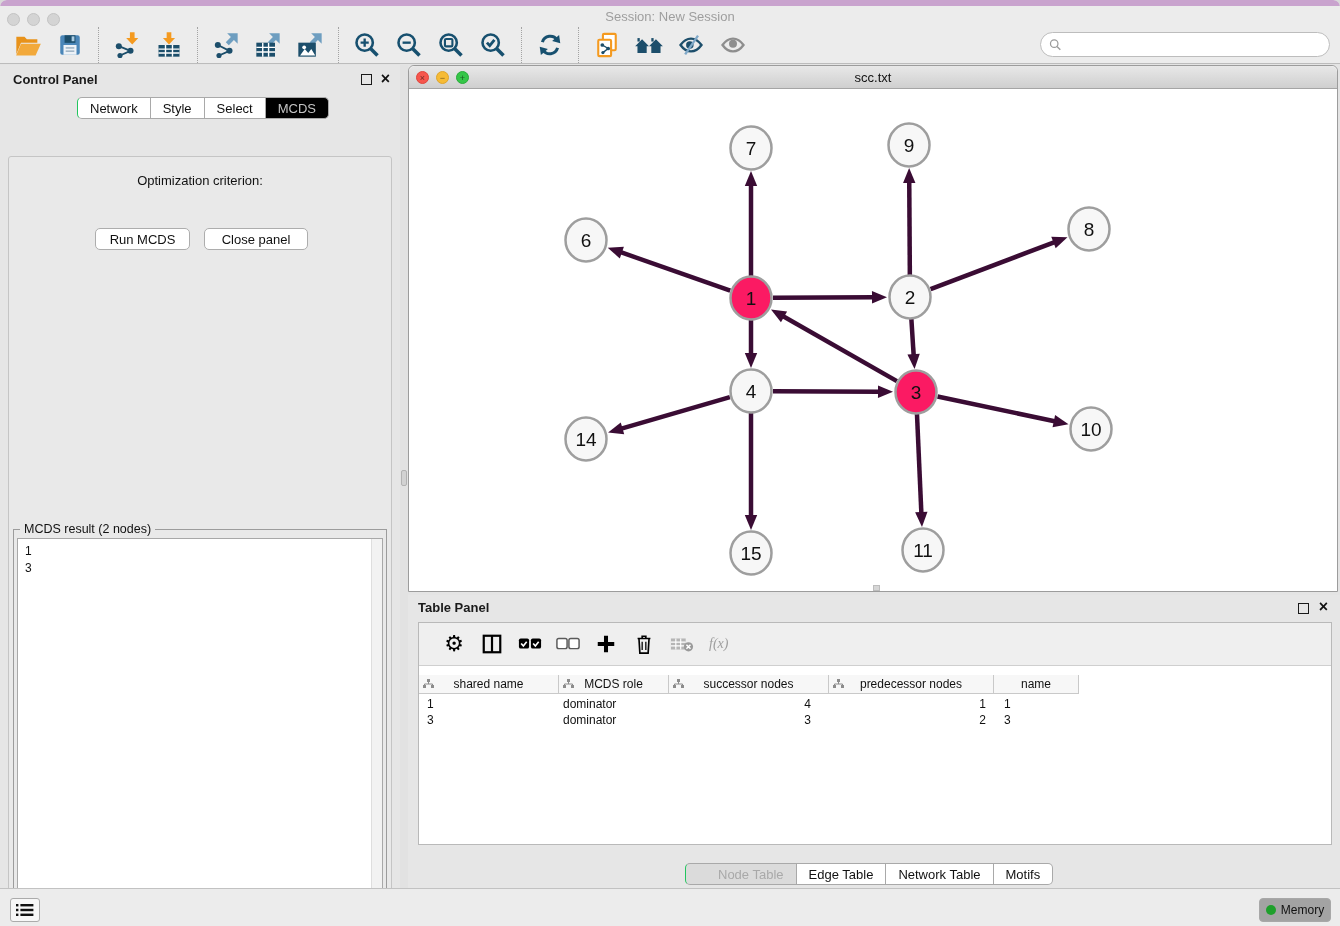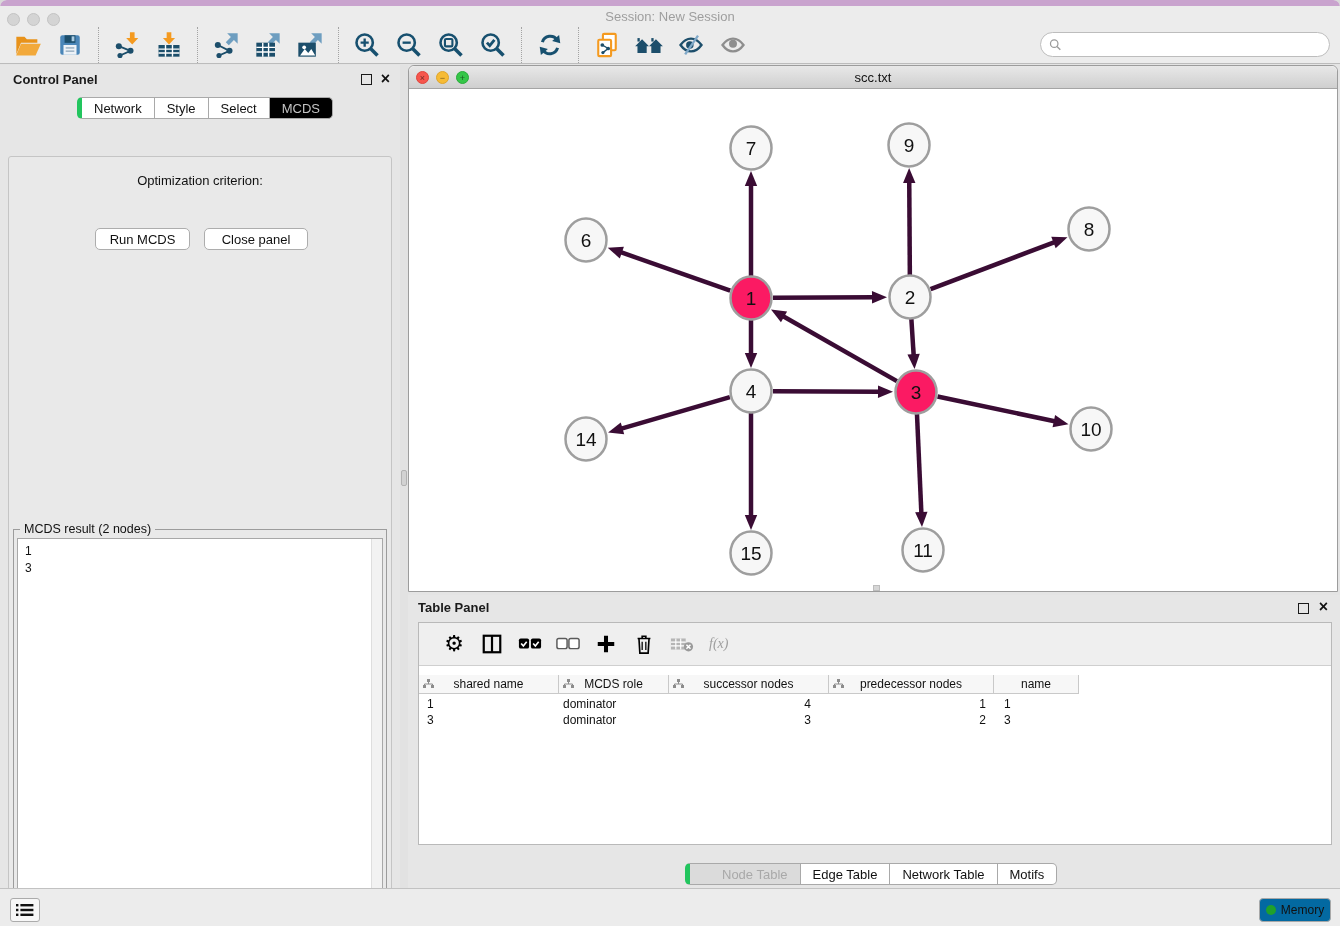--- a/index.html
+++ b/index.html
@@ -19,21 +19,21 @@
   .searchbox { position:absolute; right:10px; top:32px; width:290px; height:25px; background:#fff; border:1px solid #BDBDBD; border-radius:13px; display:flex; align-items:center; padding:0 8px; }
   .searchbox input { border:none; outline:none; background:transparent; font-size:13px; width:100%; margin-left:5px; font-family:"Liberation Sans",sans-serif; }
 
   
   .control-panel { position:absolute; left:0; top:65px; width:400px; height:823px; background:#E6E6E6; }
   .panel-head-title { position:absolute; left:13px; top:7px; font-size:13px; color:#1A1A1A;font-weight:bold; }
   .float-btn { position:absolute; width:11px; height:11px; border:1.5px solid #1A1A1A; background:transparent; }
   .close-btn { position:absolute; font-size:16px; font-weight:bold; color:#111; line-height:12px; cursor:default; }
   .seg-tabs { position:absolute; display:flex; height:22px; }
   .seg { background:#fff; border:1px solid #A9A9A9; border-left:none; font-size:13px; color:#111; display:flex; align-items:center; justify-content:center; padding:0 12px; }
-  .seg:first-child { border-left:5px solid #22c55e; border-radius:5px 0 0 5px; }
+  .seg:first-child { border-left:1px solid #22c55e; border-radius:5px 0 0 5px; }
   .seg:last-child { border-radius:0 5px 5px 0; }
   .seg.sel-dim { background:#000000; color:#C4C4C4; }
   .cp-content { position:absolute; left:8px; top:55px; width:384px; height:758px; background:#E9E9E9; border:1px solid #C5C5C5; border-radius:3px;margin-top:36px; }
   .opt-label { position:absolute; left:0; right:0; top:16px; text-align:center; font-size:13px; color:#111; }
   .dropdown { position:absolute; left:36px; top:38px; width:311px; height:23px; background:#fff; border:1px solid #B2B2B2; border-radius:4px; display:flex; align-items:center; }
   .dropdown .dd-value { font-size:13px; color:#111; margin-left:14px; flex:1; }
   .dd-stepper { margin-right:7px; display:flex; flex-direction:column; align-items:center; }
   .btn { position:absolute; height:22px; background:#fff; border:1px solid #ADADAD; border-radius:5px; font-size:13px; color:#111; display:flex; align-items:center; justify-content:center; }
   .result-box { position:absolute; left:4px; top:372px; width:374px; height:382px; border:1px solid #9C9C9C; }
   .result-legend { position:absolute; top:-8px; left:6px; background:#E9E9E9; padding:0 4px; font-size:12.5px; color:#111; }
@@ -72,21 +72,21 @@
   .td.a-l4 { text-align:left; padding-left:4px; }
   .td.a-r18 { text-align:right; padding-right:18px; }
   .td.a-r8 { text-align:right; padding-right:8px; }
   .td.a-l10 { text-align:left; padding-left:10px; }
   .tp-tabs { position:absolute; top:268px; left:277px; }
   .seg.sel-node { background:#DBDBDB; color:#A9A9A9;padding-left:32px; }
 
   
   .status-bar { position:absolute; left:0; top:888px; width:100%; height:38px; background:#ECECEC; border-top:1px solid #C2C2C2; }
   .list-btn { position:absolute; left:10px; top:9px; width:30px; height:24px; background:#F7F7F7; border:1px solid #ABABAB; border-radius:3px; display:flex; align-items:center; justify-content:center; }
-  .memory-btn { position:absolute; right:9px; top:9px; width:72px; height:24px; background:#0369a1; border:1px solid #A8A8A8; border-radius:4px; display:flex; align-items:center; justify-content:center; gap:5px; }
+  .memory-btn { position:absolute; right:9px; top:9px; width:72px; height:24px; background:#a3a3a3; border:1px solid #A8A8A8; border-radius:4px; display:flex; align-items:center; justify-content:center; gap:5px; }
   .memory-btn .dot { width:10px; height:10px; border-radius:50%; background:#1FA02C; }
   .memory-btn span.lbl { font-size:12px; color:#111; }
 </style>
 </head>
 <body>
 
 <div class="app">
 
   <div class="top-strip"></div>
   <div class="titlebar">

